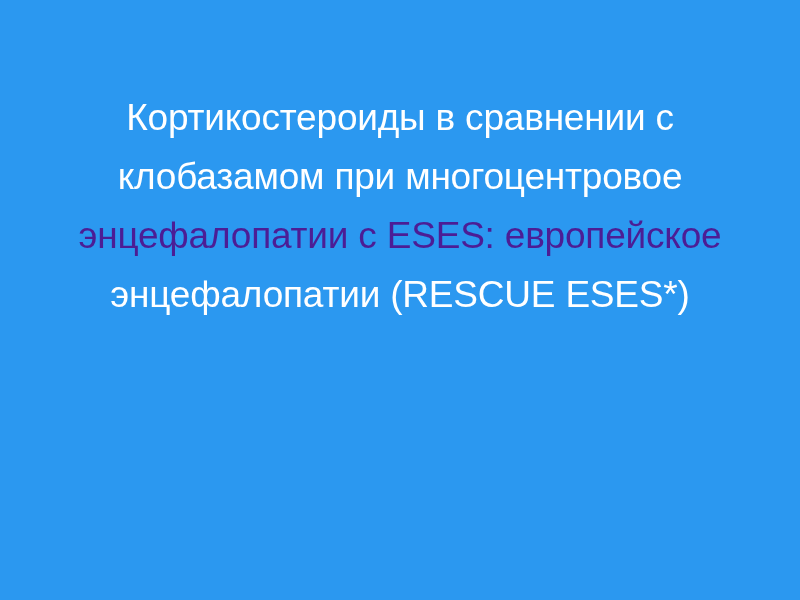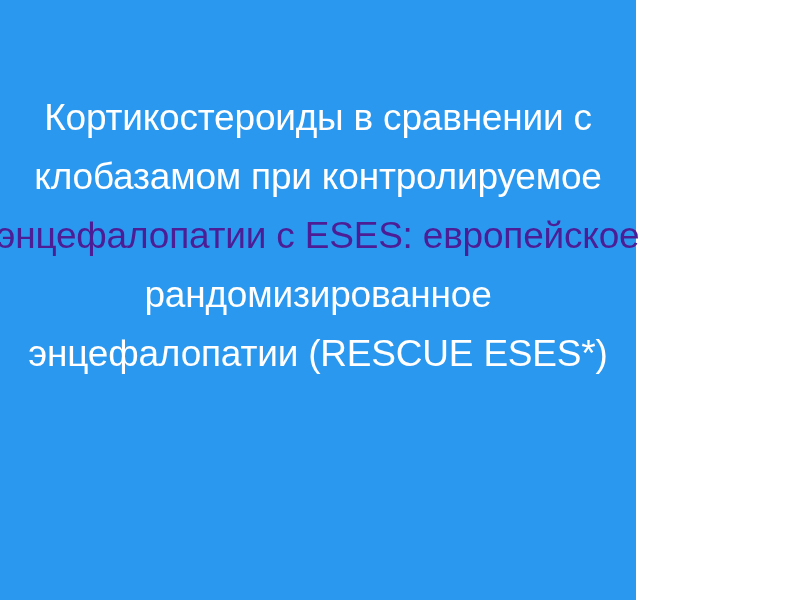--- a/index.html
+++ b/index.html
@@ -7,21 +7,21 @@
     padding: 0;
   }
   body {
     width: 800px;
     height: 600px;
     overflow: hidden;
     font-family: "Liberation Sans", sans-serif;
   }
   #slide {
     position: relative;
-    width: 636px;
+    width: 800px;
     height: 600px;
     box-sizing: border-box;
     display: flex;
     flex-direction: column;
     align-items: center;
     justify-content: flex-start;
   }
   #title-block {
     width: 720px;
     margin-top: 88px;
@@ -37,18 +37,17 @@
     letter-spacing: -0.2px;
     white-space: nowrap;
   }
 </style>
 </head>
 <body>
 
 <div id="slide" style="background-color: rgb(43, 152, 240);">
   <div id="title-block">
     <span class="title-line" style="color: rgb(255, 255, 255);">Кортикостероиды в сравнении с</span>
-    <span class="title-line" style="color: rgb(255, 255, 255);">клобазамом при контролируемое</span>
+    <span class="title-line" style="color: rgb(255, 255, 255);">клобазамом при многоцентровое</span>
     <span class="title-line" style="color: #4c1d95;">энцефалопатии с ESES: европейское</span>
-    <span class="title-line" style="color: rgb(255, 255, 255);">рандомизированное</span>
     <span class="title-line" style="color: rgb(255, 255, 255);">энцефалопатии (RESCUE ESES*)</span>
   </div>
 </div>
 
 </body></html>

